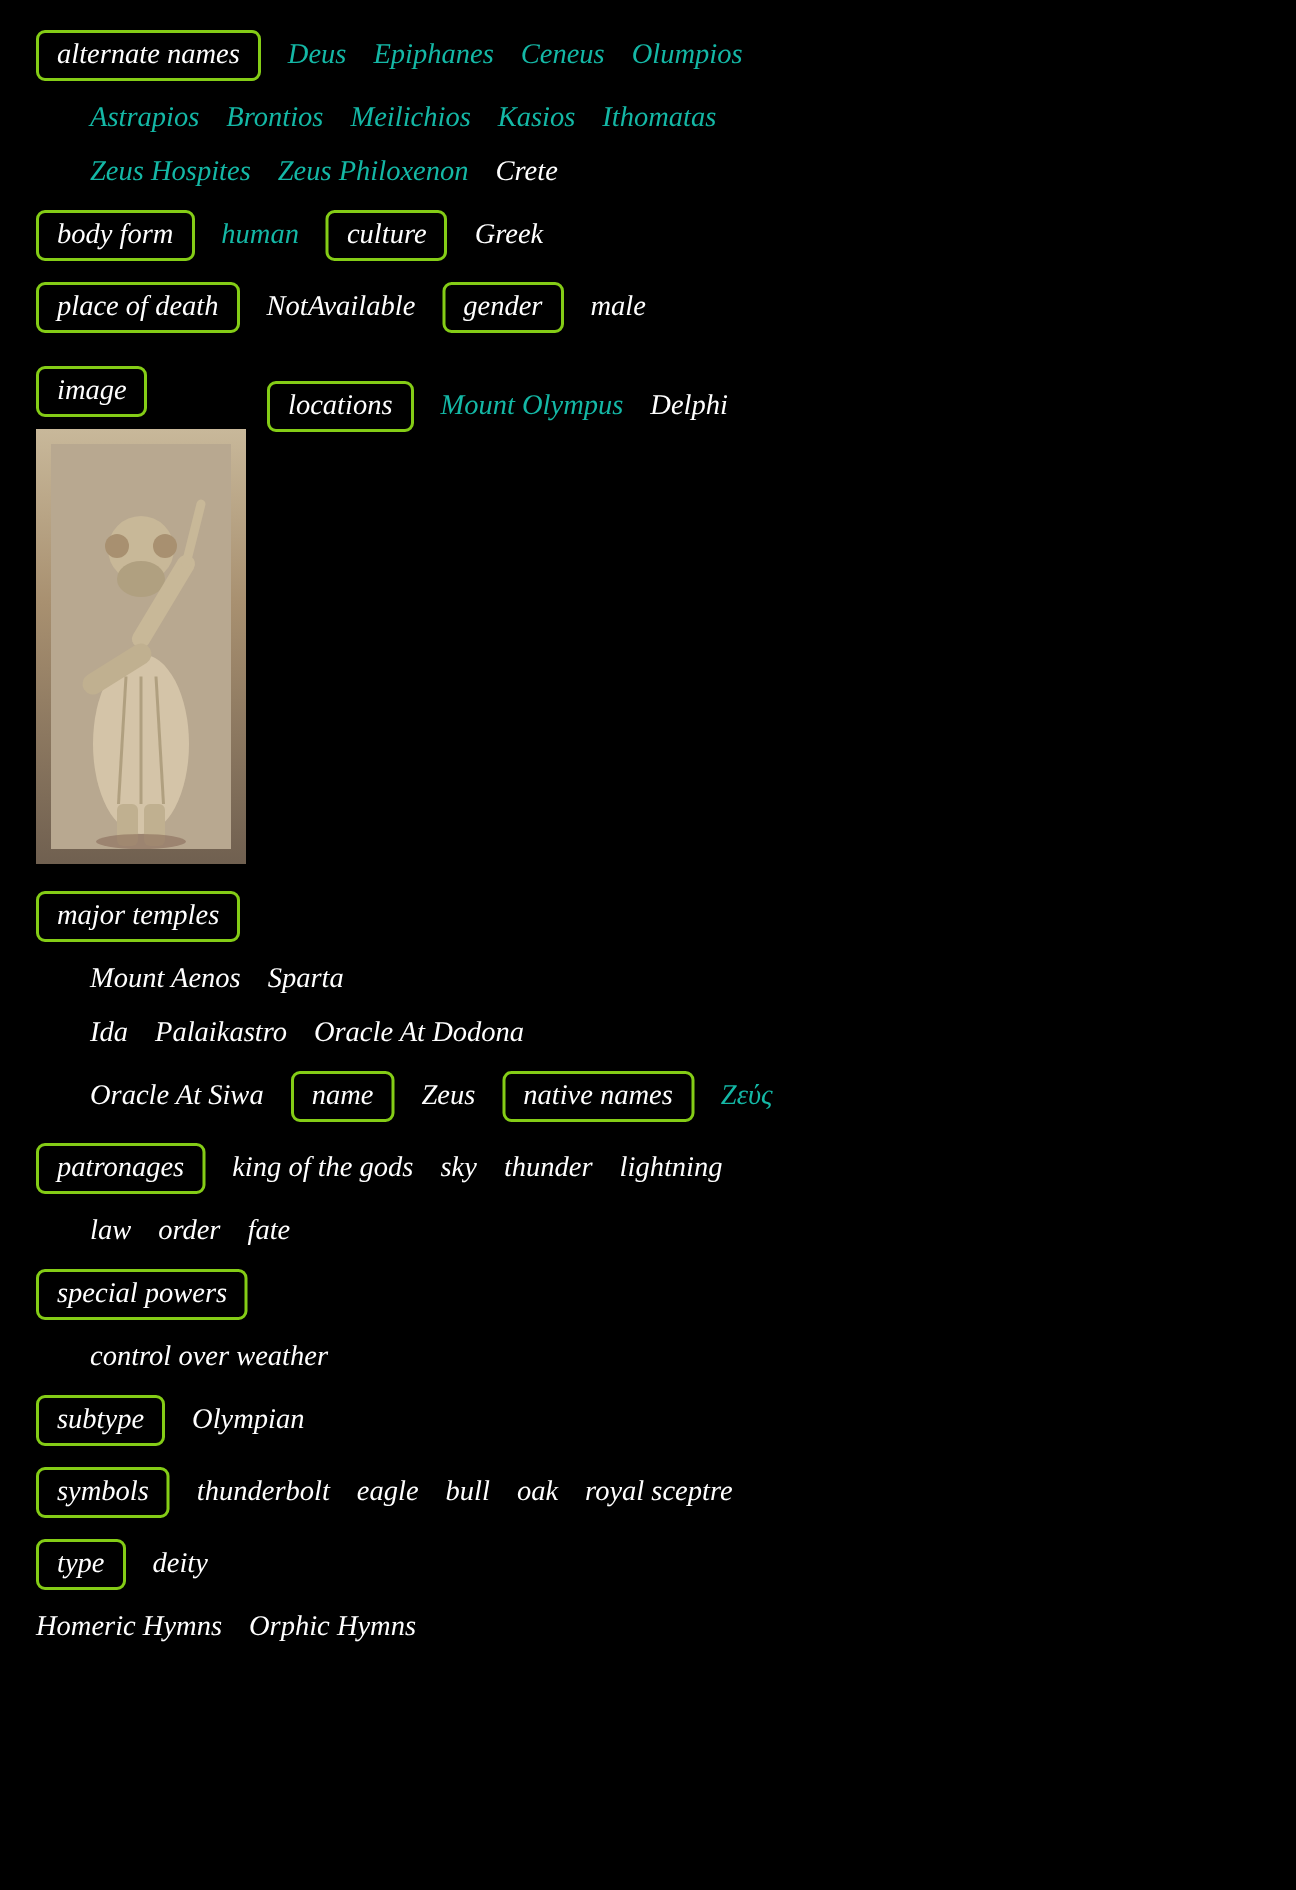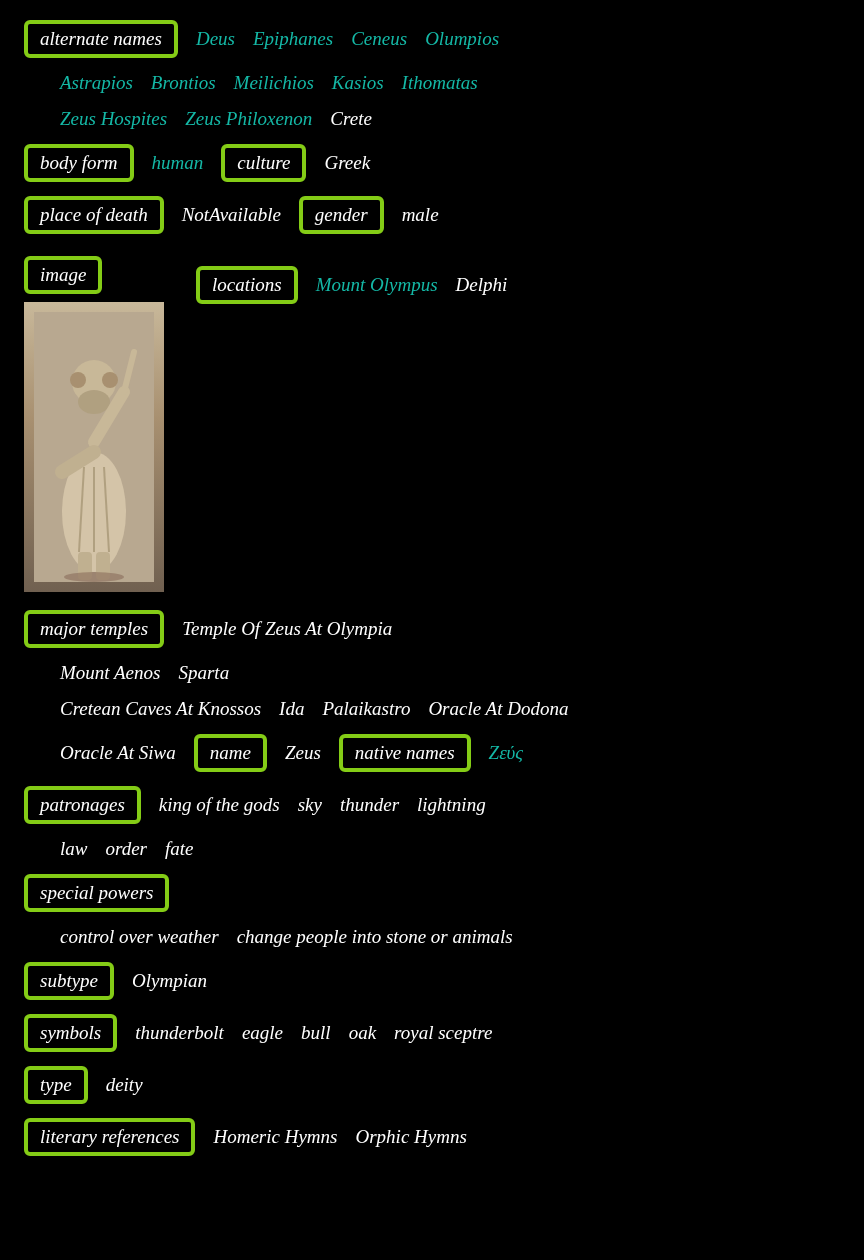--- a/index.html
+++ b/index.html
@@ -14,21 +14,21 @@
       padding: 20px 24px;
     }
     .row {
       display: flex;
       flex-wrap: wrap;
       align-items: center;
       gap: 10px 18px;
       margin-bottom: 14px;
     }
     .tag {
-      border: 4px solid #84cc16;
+      border: 2px solid #84cc16;
       border-radius: 6px;
       padding: 4px 12px;
       color: #fff;
       font-style: italic;
       font-size: 19px;
       white-space: nowrap;
     }
     .val {
       color: #14b8a6;
       font-style: italic;
@@ -38,21 +38,21 @@
     .val-white {
       color: #fff;
       font-style: italic;
       font-size: 19px;
       white-space: nowrap;
     }
     .image-section {
       display: flex;
       flex-direction: row;
       align-items: flex-start;
-      gap: 32px;
+      gap: 14px;
       margin-bottom: 18px;
       margin-top: 22px;
     }
     .image-left {
       display: flex;
       flex-direction: column;
       align-items: flex-start;
       gap: 8px;
     }
     .image-box {
@@ -165,28 +165,26 @@
     <div class="locations-row">
       <span class="tag">locations</span>
       <span class="val">Mount Olympus</span>
       <span class="val-white">Delphi</span>
     </div>
   </div>
 </div>
 
 <div class="row">
   <span class="tag">major temples</span>
-  <span class="val-white">Temple Of Zeus At Olympia</span>
 </div>
 <div class="row indent">
   <span class="val-white">Mount Aenos</span>
   <span class="val-white">Sparta</span>
 </div>
 <div class="row indent">
-  <span class="val-white">Cretean Caves At Knossos</span>
   <span class="val-white">Ida</span>
   <span class="val-white">Palaikastro</span>
   <span class="val-white">Oracle At Dodona</span>
 </div>
 <div class="row indent">
   <span class="val-white">Oracle At Siwa</span>
   <span class="tag">name</span>
   <span class="val-white">Zeus</span>
   <span class="tag">native names</span>
   <span class="val">Ζεύς</span>
@@ -203,21 +201,20 @@
   <span class="val-white">law</span>
   <span class="val-white">order</span>
   <span class="val-white">fate</span>
 </div>
 
 <div class="row">
   <span class="tag">special powers</span>
 </div>
 <div class="row indent">
   <span class="val-white">control over weather</span>
-  <span class="val-white">change people into stone or animals</span>
 </div>
 
 <div class="row">
   <span class="tag">subtype</span>
   <span class="val-white">Olympian</span>
 </div>
 
 <div class="row">
   <span class="tag">symbols</span>
   <span class="val-white">thunderbolt</span>
@@ -226,16 +223,15 @@
   <span class="val-white">oak</span>
   <span class="val-white">royal sceptre</span>
 </div>
 
 <div class="row">
   <span class="tag">type</span>
   <span class="val-white">deity</span>
 </div>
 
 <div class="row">
-  <span class="tag">literary references</span>
   <span class="val-white">Homeric Hymns</span>
   <span class="val-white">Orphic Hymns</span>
 </div>
 
 </body></html>

